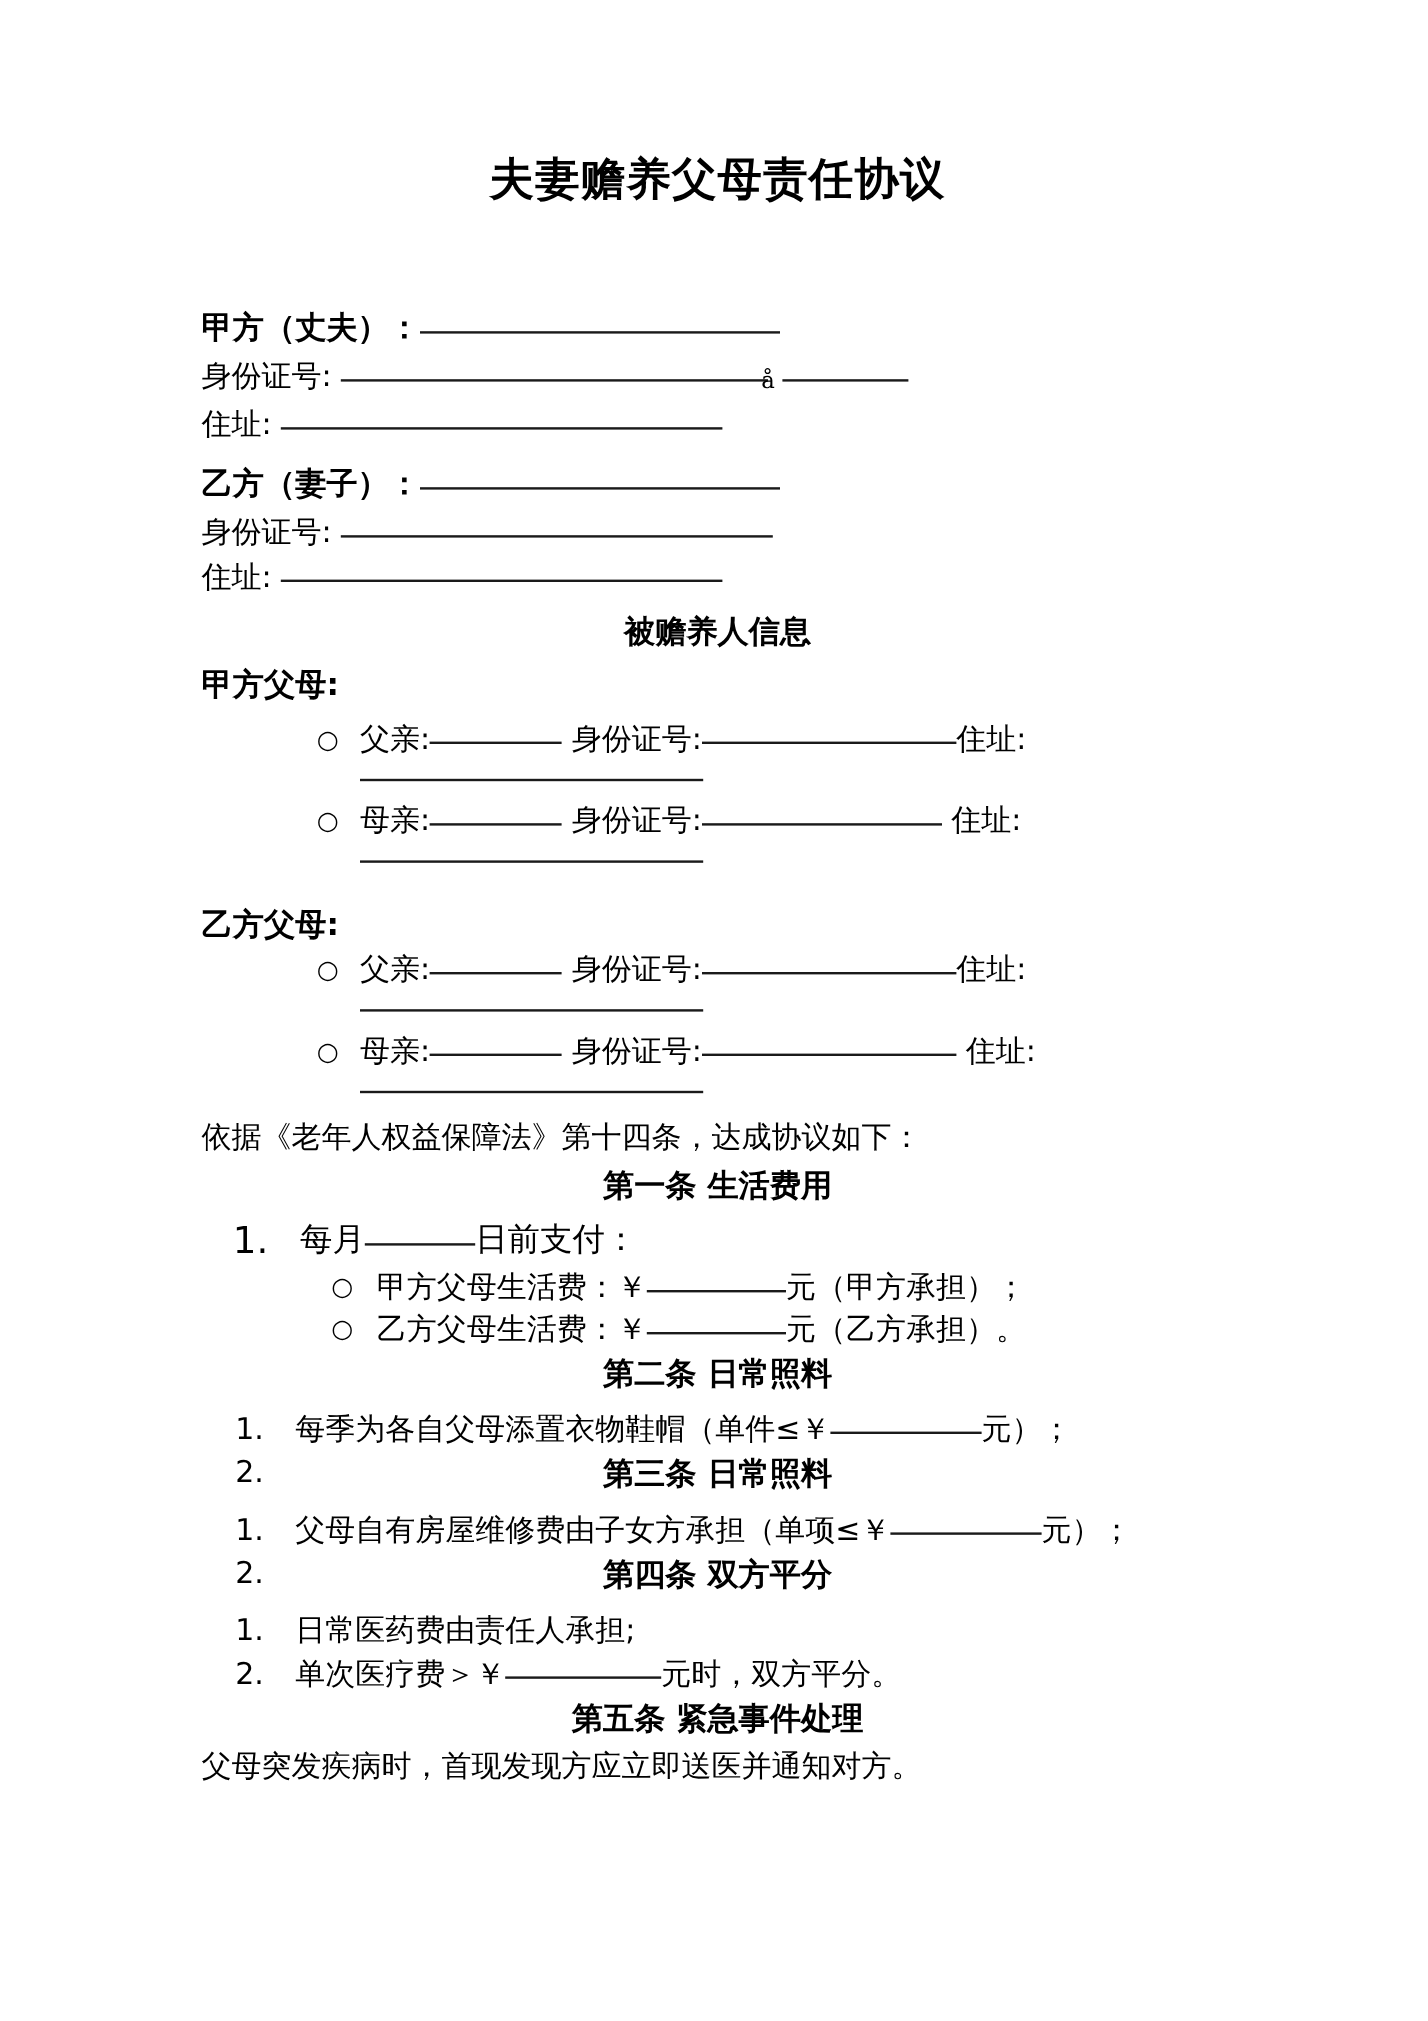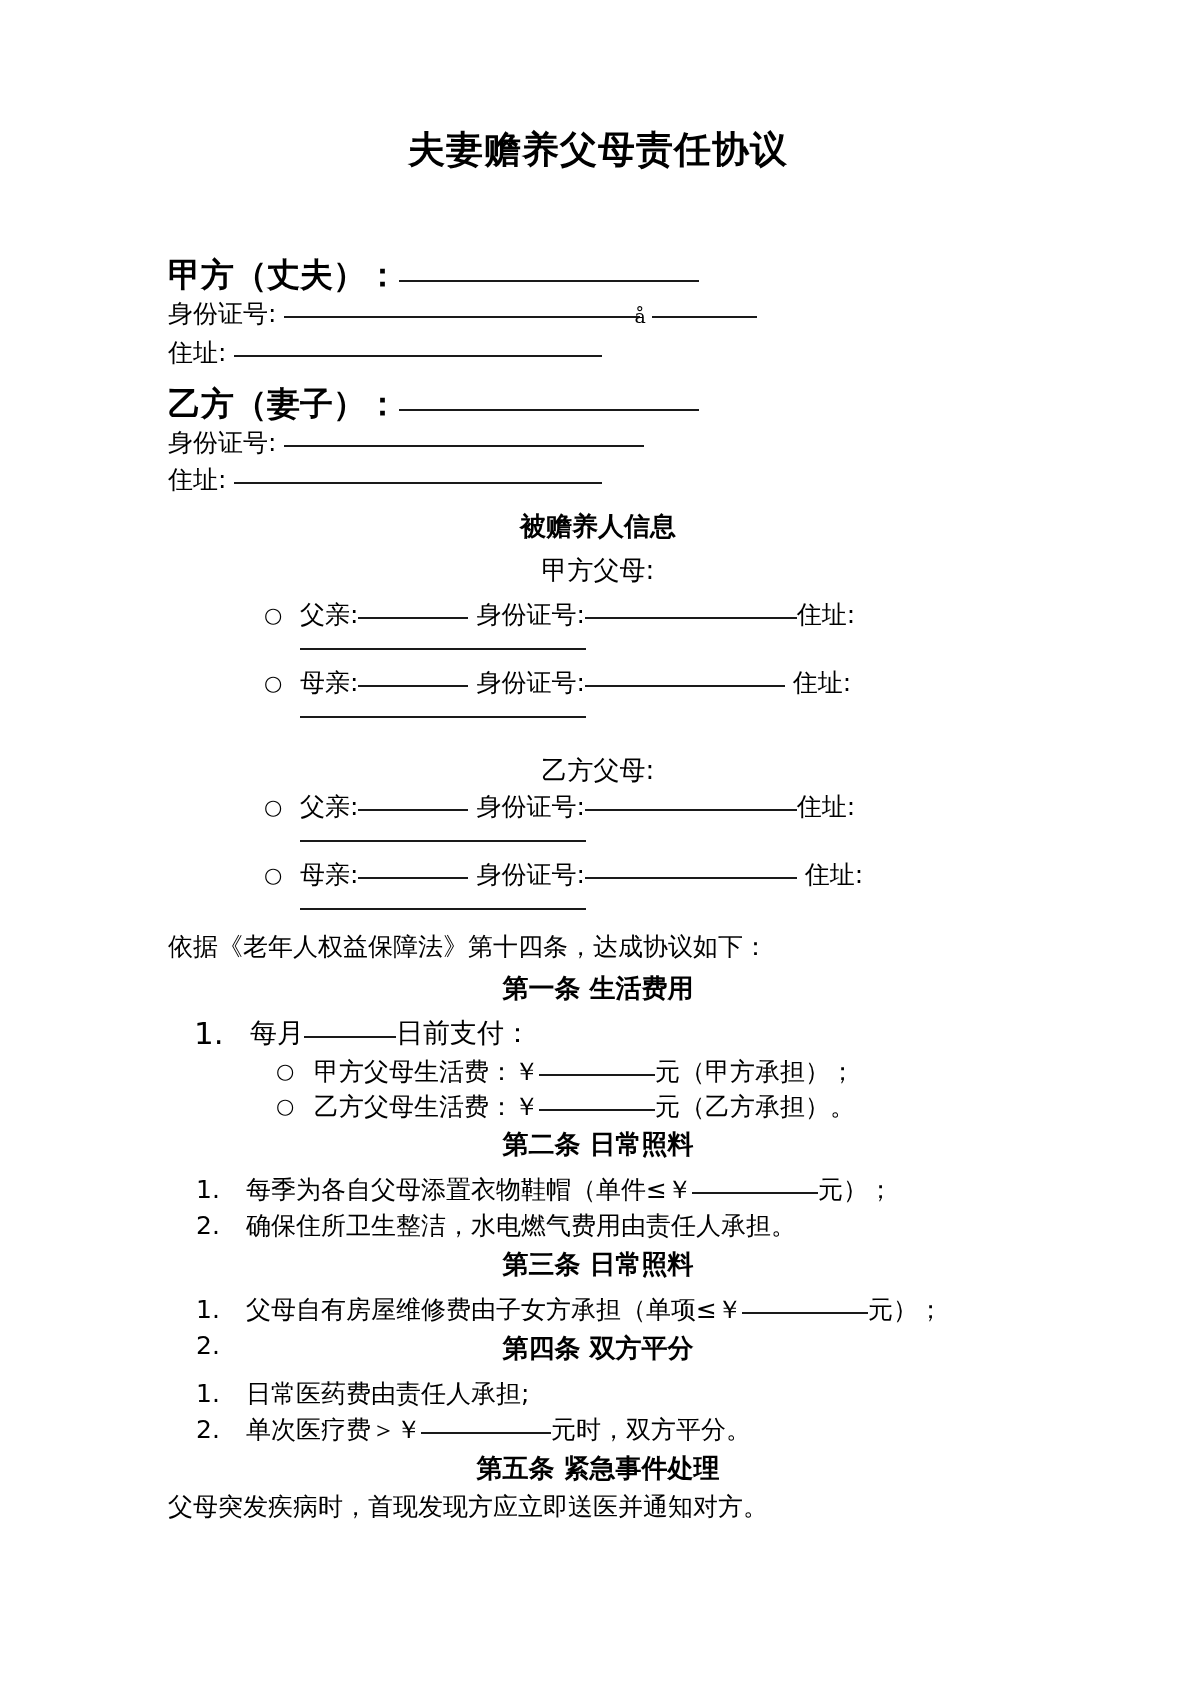--- a/index.html
+++ b/index.html
@@ -41,21 +41,21 @@
   .party-block {
     margin-top: 82px;
   }
   .line-row {
     font-size: 25px;
     line-height: 37px;
     white-space: nowrap;
     display: block;
   }
   .line-row.big {
-    font-size: 33px;
+    font-size: 26px;
     font-weight: bold;
     line-height: 41px;
   }
 
   .blank {
     display: inline-block;
     border-bottom: 2.2px solid #1a1a1a;
     vertical-align: baseline;
     position: relative;
     top: -4px;
@@ -84,24 +84,23 @@
 
   .sec-head {
     font-size: 26px;
     font-weight: bold;
     line-height: 40px;
     white-space: nowrap;
     text-align: center;
   }
   .sub-head {
     font-size: 26px;
-    font-weight: normal;
+    font-weight: bold;
     line-height: 40px;
     white-space: nowrap;
-    text-align: center;
   }
 
   
   .circ-row {
     font-size: 25px;
     line-height: 34px;
     position: relative;
     padding-left: 132px;
     white-space: nowrap;
   }
@@ -288,21 +287,20 @@
 
     <div class="sp-8"></div>
 
     <div class="num-row">
       <span class="num">1.</span>
       <span>每季为各自父母添置衣物鞋帽（单件≤￥</span><span class="blank b-125"></span><span>元）；</span>
     </div>
 
     <div class="num-row">
       <span class="num">2.</span>
-      <span>确保住所卫生整洁，水电燃气费用由责任人承担。</span>
     </div>
 
     <div class="sec-head">第三条  日常照料</div>
 
     <div class="sp-8"></div>
 
     <div class="num-row">
       <span class="num">1.</span>
       <span>父母自有房屋维修费由子女方承担（单项≤￥</span><span class="blank b-125"></span><span>元）；</span>
     </div>

